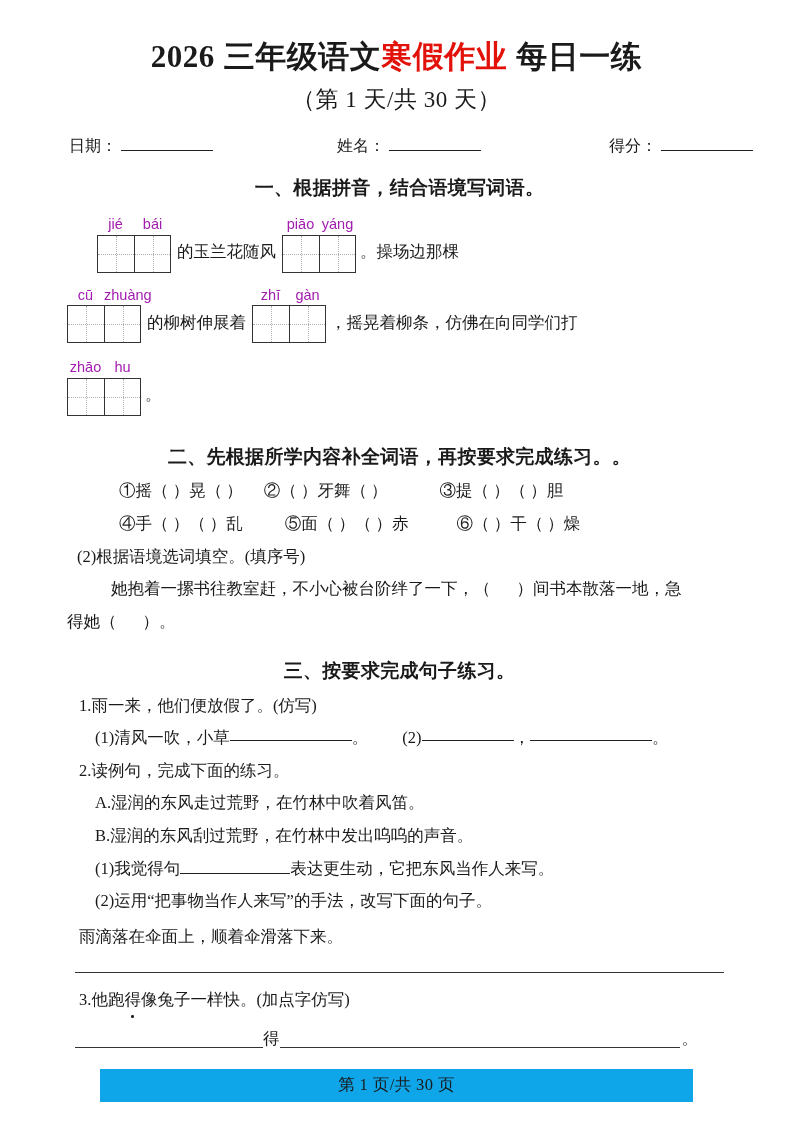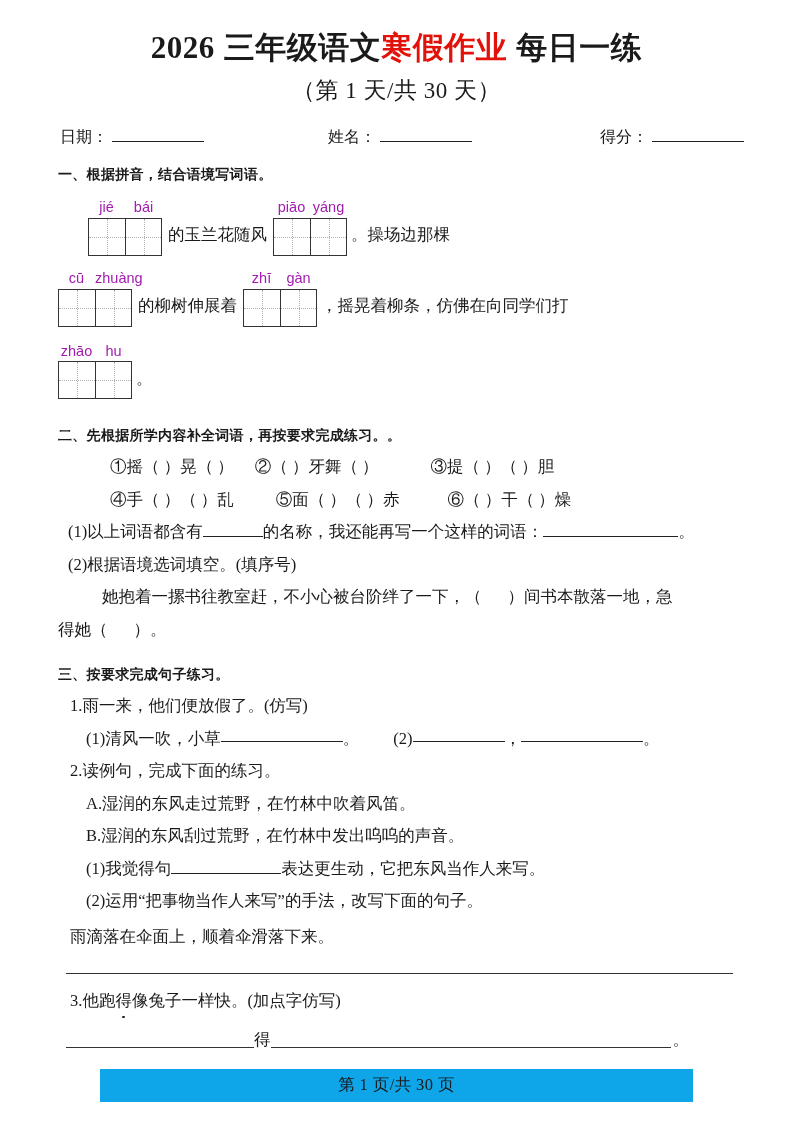--- a/index.html
+++ b/index.html
@@ -14,21 +14,21 @@
     position: relative;
     font-family: "Liberation Serif", "DejaVu Serif", serif;
     color: #1a1a1a;
     overflow: hidden;
   }
   .page {
     position: relative;
     width: 793px;
     height: 1122px;
     box-sizing: border-box;
-    padding: 0;
+    padding: 9px;
   }
 
   
   .title-block {
     text-align: center;
     padding-top: 30px;
   }
   .main-title {
     font-size: 31px;
     font-weight: bold;
@@ -74,24 +74,25 @@
   }
 
   
   .body-wrap {
     margin: 0 52px 0 58px;
     font-size: 16.5px;
     line-height: 1.55;
   }
   .sec-heading {
     font-weight: bold;
-    font-size: 14px;
+    font-size: 19px;
     margin-top: 16px;
     margin-bottom: 4px;
     letter-spacing: 0.3px;
+    text-align: center;
   }
 
   
   .pin-row {
     display: flex;
     align-items: flex-end;
     flex-wrap: nowrap;
     white-space: nowrap;
     margin-top: 6px;
   }
@@ -348,21 +349,20 @@
       <span class="idiom-item g1">①摇（    ）晃（    ）</span>
       <span class="idiom-item g2">②（    ）牙舞（    ）</span>
       <span class="idiom-item g3">③提（    ）（    ）胆</span>
     </div>
     <div class="idiom-row row2">
       <span class="idiom-item g1">④手（    ）（    ）乱</span>
       <span class="idiom-item g2">⑤面（    ）（    ）赤</span>
       <span class="idiom-item g3">⑥（    ）干（    ）燥</span>
     </div>
 
-    <div class="q-line indent1"><span>(1)以上词语都含有</span><span class="blank b-60"></span><span>的名称，我还能再写一个这样的词语：</span><span class="blank b-130"></span><span>。</span></div>
 
     <div class="q-line indent1">(2)根据语境选词填空。(填序号)</div>
 
     <div class="q-line indent2"><span>她抱着一摞书往教室赶，不小心被台阶绊了一下，（</span><span class="paren-gap"></span><span>）间书本散落一地，急</span></div>
 
     <div class="q-line indent0"><span>得她（</span><span class="paren-gap"></span><span>）。</span></div>
 
     <div class="sec-heading" style="margin-top:22px;">三、按要求完成句子练习。</div>
 
     <div class="s3-line lv1">1.雨一来，他们便放假了。(仿写)</div>

